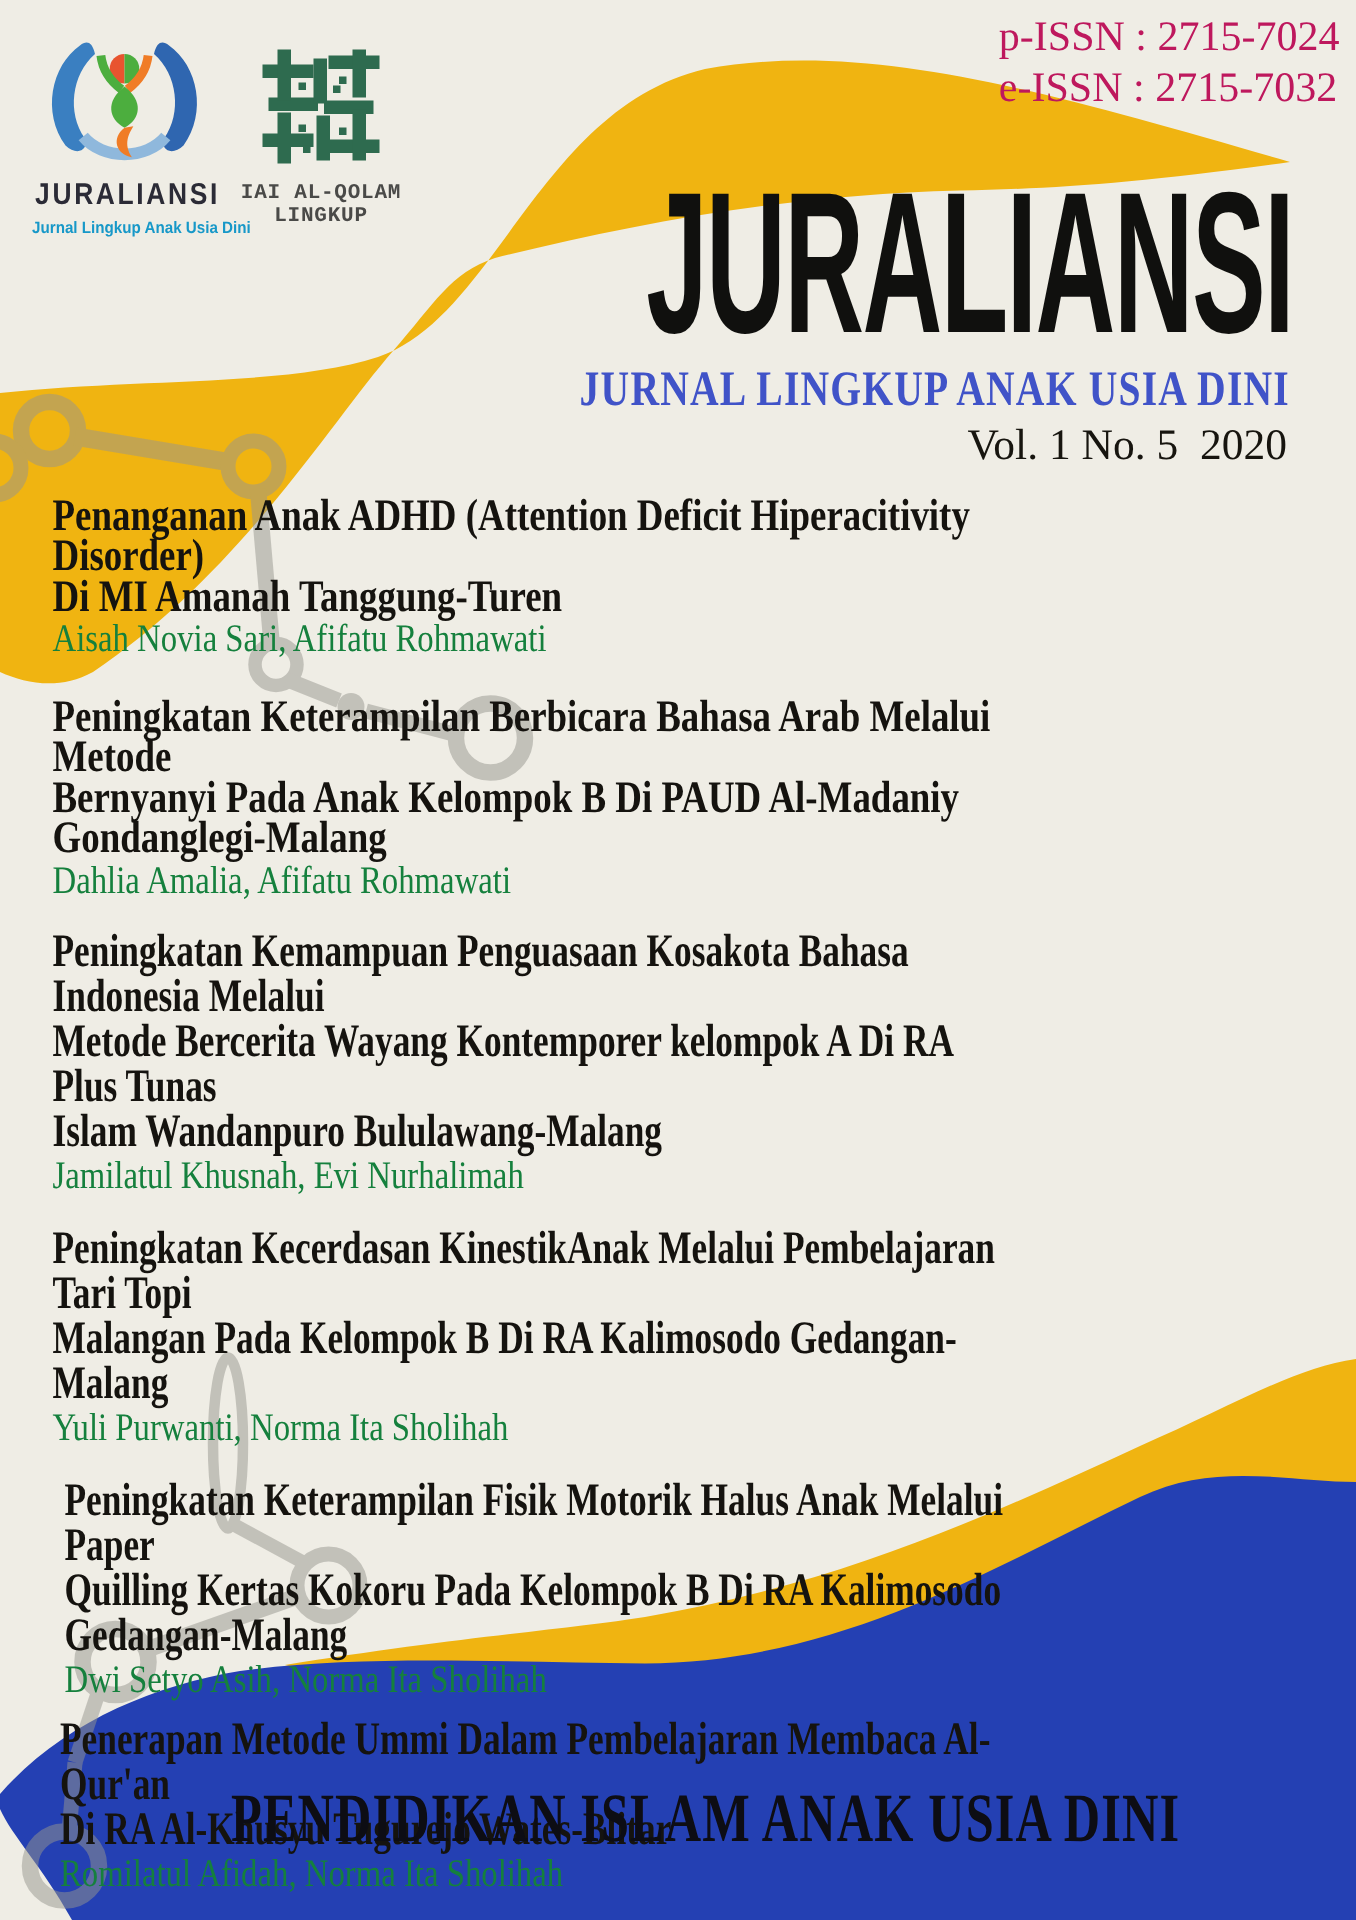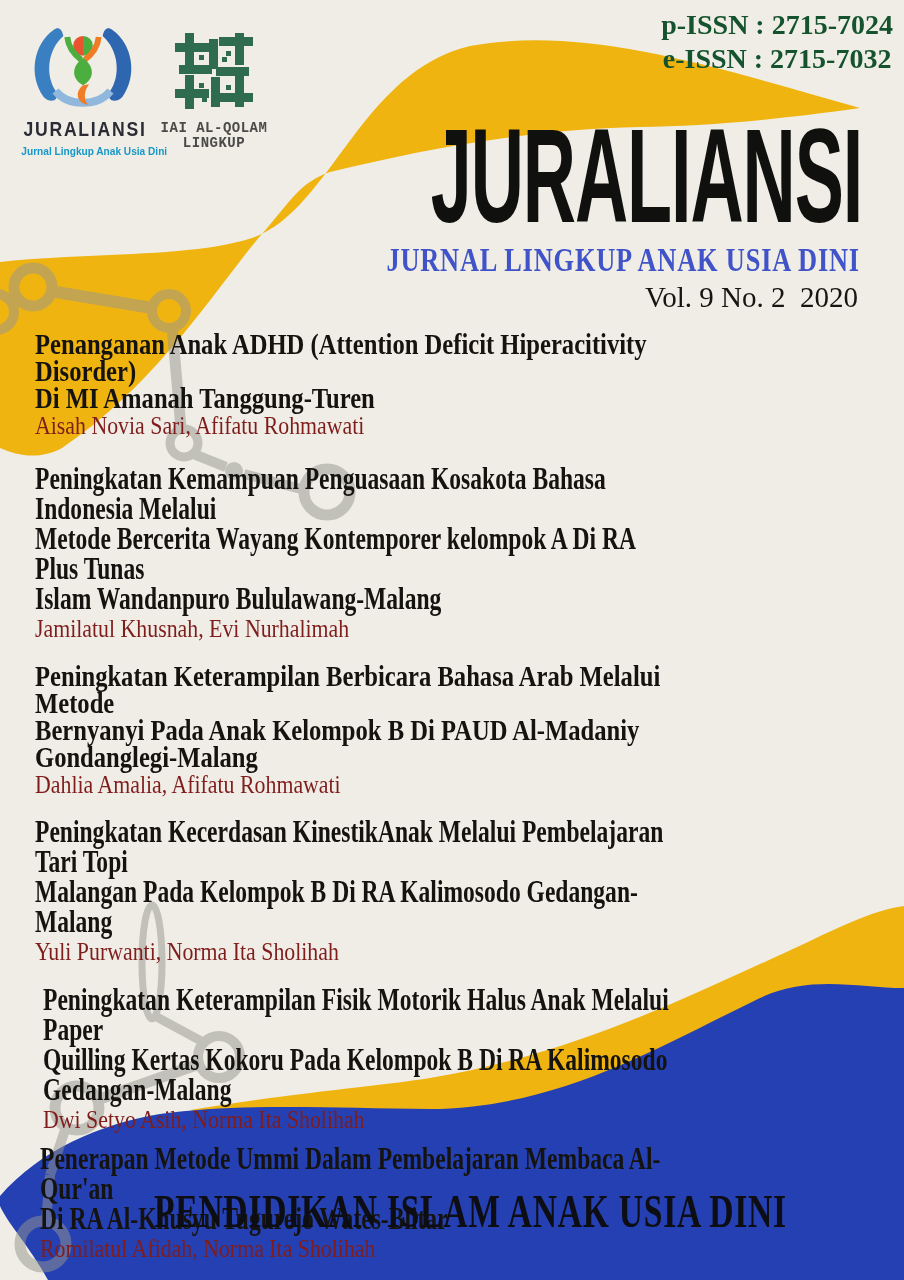--- a/index.html
+++ b/index.html
@@ -4,22 +4,22 @@
 <style>
   html,body{margin:0;padding:0;}
   body{width:904px;height:1280px;position:relative;overflow:hidden;
        background:#EFEDE5;font-family:"Liberation Serif","DejaVu Serif",serif;}
   .abs{position:absolute;}
   
   #waves{position:absolute;left:0;top:0;width:904px;height:1280px;z-index:0;}
   
   #decor{position:absolute;left:0;top:0;width:904px;height:1280px;z-index:1;opacity:.5;}
   
-  .issn{right:11px;top:8px;text-align:center;font-weight:bold;font-size:28px;
-        line-height:34px;color:#14532d;z-index:2;}
+  .issn{right:11px;top:8px;text-align:left;font-weight:normal;font-size:28px;
+        line-height:34px;color:#be185d;z-index:2;}
   .logo-left{left:15px;top:18px;width:136px;z-index:2;text-align:center;}
   .logo-left .wordmark{display:inline-block;font-family:"Liberation Sans",sans-serif;
         font-weight:bold;font-size:20px;letter-spacing:2px;color:#2b2b36;
         transform:scaleX(.88);transform-origin:50% 50%;margin-top:2px;}
   .logo-left .tagline{display:inline-block;font-family:"Liberation Sans",sans-serif;
         font-weight:bold;font-size:11px;color:#1798C8;transform:scaleX(.92);
         transform-origin:50% 50%;margin-top:-2px;white-space:nowrap;}
   .logo-iai{left:158px;top:27px;width:112px;z-index:2;text-align:center;}
   .logo-iai .t1,.logo-iai .t2{font-family:Liberation Mono, monospace;font-weight:bold;
         font-size:14px;line-height:15px;color:#4a4a48;letter-spacing:.5px;}
@@ -33,21 +33,21 @@
         letter-spacing:1px;transform:scaleX(.8);transform-origin:100% 50%;}
   .vol{right:46px;top:281px;z-index:2;font-size:29px;color:#17150f;white-space:pre;}
   
   .articles{left:35px;top:312px;width:845px;z-index:2;}
   .article .t{white-space:pre-line;font-weight:bold;color:#15130f;}
   .article .t span{display:inline-block;white-space:pre-line;transform-origin:0 0;}
   .article.reg .t{font-size:30px;line-height:27px;}
   .article.reg .t span{transform:scaleX(.82);}
   .article.cond .t{font-size:31px;line-height:30px;}
   .article.cond .t span{transform:scaleX(.76);}
-  .article .a{font-size:26px;line-height:27px;color:#7f1d1d;margin-top:1px;white-space:nowrap;}
+  .article .a{font-size:26px;line-height:27px;color:#15803d;margin-top:1px;white-space:nowrap;}
   .article .a span{display:inline-block;transform:scaleX(.84);transform-origin:0 0;}
   .pad8{padding-left:8px;}
   .pad5{padding-left:5px;}
   
   .footer-theme{left:0;right:0;top:1186px;z-index:2;text-align:right;white-space:nowrap;line-height:52px;}
   .footer-theme span{display:inline-block;font-weight:bold;font-size:46px;color:#0d0d14;
         letter-spacing:1px;transform:scaleX(.73);transform-origin:50% 50%;}
 </style>
 </head>
 <body>
@@ -154,44 +154,44 @@
   <div class="t1">IAI AL-QOLAM</div>
   <div class="t2">LINGKUP</div>
 </div>
 
 <div class="abs main-title">
   <span>JURALIANSI</span>
 </div>
 <div class="abs sub-title">
   <span>JURNAL LINGKUP ANAK USIA DINI</span>
 </div>
-<div class="abs vol">Vol. 9 No. 2  2020</div>
+<div class="abs vol">Vol. 1 No. 5  2020</div>
 
 <div class="abs articles">
 
   <div class="article reg" style="margin-bottom:25px;margin-top:18px;">
     <div class="t"><span>Penanganan Anak ADHD (Attention Deficit Hiperacitivity Disorder)
 Di MI Amanah Tanggung-Turen</span></div>
     <div class="a"><span>Aisah Novia Sari, Afifatu Rohmawati</span></div>
+  </div>
+
+  <div class="article reg" style="margin-bottom:19px;">
+    <div class="t"><span>Peningkatan Keterampilan Berbicara Bahasa Arab Melalui Metode
+Bernyanyi Pada Anak Kelompok B Di PAUD Al-Madaniy
+Gondanglegi-Malang</span></div>
+    <div class="a"><span>Dahlia Amalia, Afifatu Rohmawati</span></div>
   </div>
 
   <div class="article cond" style="margin-bottom:20px;">
     <div class="t"><span>Peningkatan Kemampuan Penguasaan Kosakota Bahasa Indonesia Melalui
 Metode Bercerita Wayang Kontemporer kelompok A Di RA Plus Tunas
 Islam Wandanpuro Bululawang-Malang</span></div>
     <div class="a"><span>Jamilatul Khusnah, Evi Nurhalimah</span></div>
   </div>
 
-  <div class="article reg" style="margin-bottom:19px;">
-    <div class="t"><span>Peningkatan Keterampilan Berbicara Bahasa Arab Melalui Metode
-Bernyanyi Pada Anak Kelompok B Di PAUD Al-Madaniy
-Gondanglegi-Malang</span></div>
-    <div class="a"><span>Dahlia Amalia, Afifatu Rohmawati</span></div>
-  </div>
-
   <div class="article cond" style="margin-bottom:20px;">
     <div class="t"><span>Peningkatan Kecerdasan KinestikAnak Melalui Pembelajaran Tari Topi
 Malangan Pada Kelompok B Di RA Kalimosodo Gedangan-Malang</span></div>
     <div class="a"><span>Yuli Purwanti, Norma Ita Sholihah</span></div>
   </div>
 
   <div class="article cond pad8" style="margin-bottom:11px;">
     <div class="t"><span>Peningkatan Keterampilan Fisik Motorik Halus Anak Melalui Paper
 Quilling Kertas Kokoru Pada Kelompok B Di RA Kalimosodo
 Gedangan-Malang</span></div>

